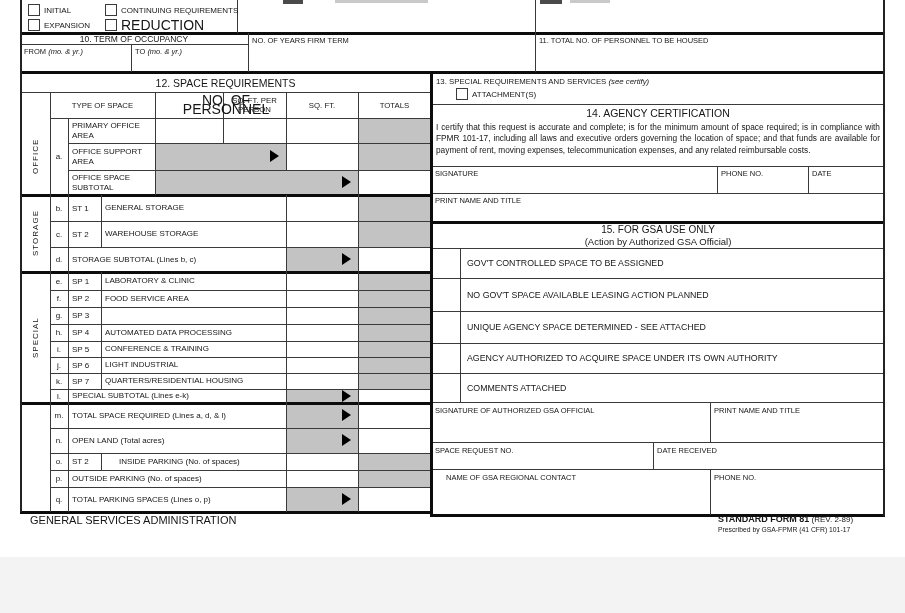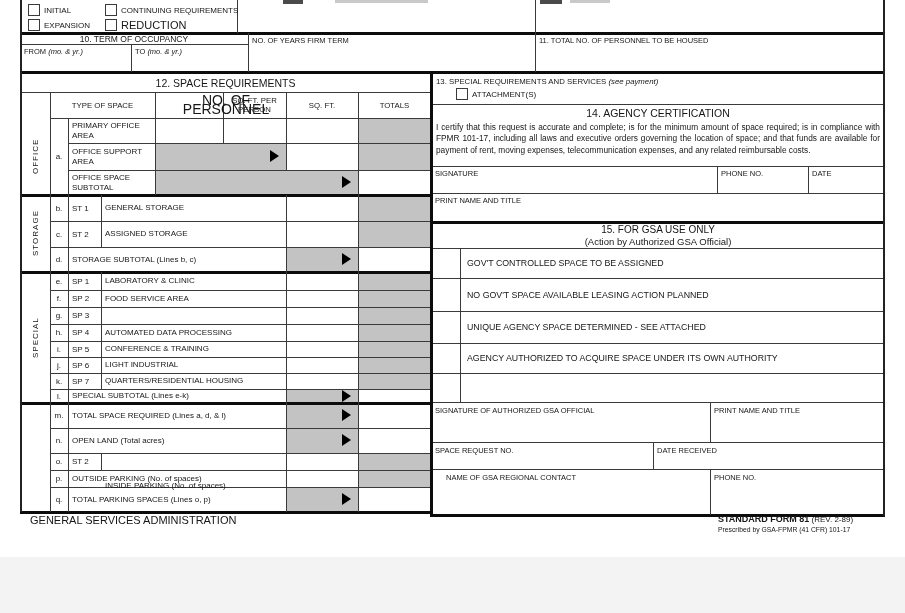--- a/index.html
+++ b/index.html
@@ -124,21 +124,21 @@
   <div class="vl" style="left:653px;top:442px;height:27px;"></div>
   <div class="vl" style="left:710px;top:469px;height:46px;"></div>
 
   <div class="cb" style="left:28px;top:4px;"></div>
   <div class="lbl" style="left:44px;top:6px;font-size:8px;">INITIAL</div>
   <div class="cb" style="left:105px;top:4px;"></div>
   <div class="lbl" style="left:121px;top:6px;font-size:8px;">CONTINUING REQUIREMENTS</div>
   <div class="cb" style="left:28px;top:19px;"></div>
   <div class="lbl" style="left:44px;top:21px;font-size:8px;">EXPANSION</div>
   <div class="cb" style="left:105px;top:19px;"></div>
-  <div class="lbl" style="left:121px;top:21px;font-size:11px;">REDUCTION</div>
+  <div class="lbl" style="left:121px;top:21px;font-size:14px;">REDUCTION</div>
 
   <div class="cell ctr" style="left:20px;top:33px;width:228px;height:11px;font-size:8.5px;">10. TERM OF OCCUPANCY</div>
   <div class="lbl" style="left:24px;top:47px;">
     <span>FROM</span>
     <span class="it"> (mo. &amp; yr.)</span>
   </div>
   <div class="lbl" style="left:135px;top:47px;">
     <span>TO</span>
     <span class="it"> (mo. &amp; yr.)</span>
   </div>
@@ -186,32 +186,32 @@
   <div class="code" style="top:324px;height:17px;">SP 4</div>
   <div class="code" style="top:341px;height:16px;">SP 5</div>
   <div class="code" style="top:357px;height:16px;">SP 6</div>
   <div class="code" style="top:373px;height:16px;">SP 7</div>
   <div class="code" style="top:453px;height:17px;">ST 2</div>
 
   <div class="desc" style="left:72px;top:118px;width:80px;height:25px;">PRIMARY OFFICE AREA</div>
   <div class="desc" style="left:72px;top:143px;width:80px;height:27px;">OFFICE SUPPORT AREA</div>
   <div class="desc" style="left:72px;top:170px;width:80px;height:25px;">OFFICE SPACE SUBTOTAL</div>
   <div class="desc" style="left:105px;top:195px;width:178px;height:26px;">GENERAL STORAGE</div>
-  <div class="desc" style="left:105px;top:221px;width:178px;height:26px;">ASSIGNED STORAGE</div>
+  <div class="desc" style="left:105px;top:221px;width:178px;height:26px;">WAREHOUSE STORAGE</div>
   <div class="desc" style="left:72px;top:247px;width:210px;height:25px;">STORAGE SUBTOTAL (Lines b, c)</div>
   <div class="desc" style="left:105px;top:272px;width:178px;height:18px;">LABORATORY &amp; CLINIC</div>
   <div class="desc" style="left:105px;top:290px;width:178px;height:17px;">FOOD SERVICE AREA</div>
   <div class="desc" style="left:105px;top:324px;width:178px;height:17px;">AUTOMATED DATA PROCESSING</div>
   <div class="desc" style="left:105px;top:341px;width:178px;height:16px;">CONFERENCE &amp; TRAINING</div>
   <div class="desc" style="left:105px;top:357px;width:178px;height:16px;">LIGHT INDUSTRIAL</div>
   <div class="desc" style="left:105px;top:373px;width:178px;height:16px;">QUARTERS/RESIDENTIAL HOUSING</div>
   <div class="desc" style="left:72px;top:403px;width:210px;height:25px;">TOTAL SPACE REQUIRED (Lines a, d, &amp; l)</div>
   <div class="desc" style="left:72px;top:389px;width:210px;height:14px;">SPECIAL SUBTOTAL (Lines e-k)</div>
   <div class="desc" style="left:72px;top:428px;width:210px;height:25px;">OPEN LAND (Total acres)</div>
-  <div class="desc" style="left:105px;top:453px;width:178px;height:17px;margin-top:24px;">INSIDE PARKING (No. of spaces)</div>
+  <div class="desc" style="left:119px;top:453px;width:178px;height:17px;">INSIDE PARKING (No. of spaces)</div>
   <div class="desc" style="left:72px;top:470px;width:210px;height:17px;">OUTSIDE PARKING (No. of spaces)</div>
   <div class="desc" style="left:72px;top:487px;width:210px;height:25px;">TOTAL PARKING SPACES (Lines o, p)</div>
 
   <div class="inp" style="left:156px;top:119px;width:66px;height:23px;"></div>
   <div class="inp" style="left:224px;top:119px;width:61px;height:23px;"></div>
   <div class="inp" style="left:287px;top:119px;width:70px;height:23px;"></div>
   <div class="inp" style="left:287px;top:144px;width:70px;height:25px;"></div>
   <div class="inp" style="left:359px;top:171px;width:71px;height:22px;"></div>
   <div class="inp" style="left:287px;top:196px;width:70px;height:24px;"></div>
   <div class="inp" style="left:287px;top:222px;width:70px;height:24px;"></div>
@@ -225,21 +225,21 @@
   <div class="inp" style="left:287px;top:374px;width:70px;height:14px;"></div>
   <div class="inp" style="left:359px;top:390px;width:71px;height:12px;"></div>
   <div class="inp" style="left:359px;top:404px;width:71px;height:23px;"></div>
   <div class="inp" style="left:359px;top:429px;width:71px;height:23px;"></div>
   <div class="inp" style="left:287px;top:454px;width:70px;height:15px;"></div>
   <div class="inp" style="left:287px;top:471px;width:70px;height:15px;"></div>
   <div class="inp" style="left:359px;top:488px;width:71px;height:22px;"></div>
 
   <div class="lbl" style="left:436px;top:77px;font-size:7.8px;">
     <span>13. SPECIAL REQUIREMENTS AND SERVICES</span>
-    <span class="it"> (see payment)</span>
+    <span class="it"> (see certify)</span>
   </div>
   <div class="cb" style="left:456px;top:88px;"></div>
   <div class="lbl" style="left:472px;top:90px;font-size:8px;">ATTACHMENT(S)</div>
 
   <div class="cell ctr" style="left:431px;top:106px;width:454px;height:14px;font-size:10.5px;">14. AGENCY CERTIFICATION</div>
   <div class="para" style="left:436px;top:122px;width:444px;">I certify that this request is accurate and complete; is for the minimum amount of space required; is in compliance with FPMR 101-17, including all laws and executive orders governing the location of space; and that funds are available for payment of rent, moving expenses, telecommunication expenses, and any related reimbursable costs.</div>
   <div class="lbl" style="left:435px;top:169px;">SIGNATURE</div>
   <div class="inp" style="left:432px;top:178px;width:284px;height:14px;"></div>
   <div class="lbl" style="left:721px;top:169px;">PHONE NO.</div>
   <div class="inp" style="left:718px;top:178px;width:89px;height:14px;"></div>
@@ -253,20 +253,21 @@
 
   <div class="inp" style="left:432px;top:249px;width:27px;height:28px;"></div>
   <div class="cell" style="left:467px;top:248px;width:410px;height:30px;font-size:8.8px;">GOV'T CONTROLLED SPACE TO BE ASSIGNED</div>
   <div class="inp" style="left:432px;top:279px;width:27px;height:31px;"></div>
   <div class="cell" style="left:467px;top:278px;width:410px;height:33px;font-size:8.8px;">NO GOV'T SPACE AVAILABLE LEASING ACTION PLANNED</div>
   <div class="inp" style="left:432px;top:312px;width:27px;height:30px;"></div>
   <div class="cell" style="left:467px;top:311px;width:410px;height:32px;font-size:8.8px;">UNIQUE AGENCY SPACE DETERMINED - SEE ATTACHED</div>
   <div class="inp" style="left:432px;top:344px;width:27px;height:28px;"></div>
   <div class="cell" style="left:467px;top:343px;width:410px;height:30px;font-size:8.8px;">AGENCY AUTHORIZED TO ACQUIRE SPACE UNDER ITS OWN AUTHORITY</div>
   <div class="inp" style="left:432px;top:374px;width:27px;height:27px;"></div>
+  <div class="cell" style="left:467px;top:373px;width:410px;height:29px;font-size:8.8px;">COMMENTS ATTACHED</div>
 
   <div class="lbl" style="left:435px;top:406px;">SIGNATURE OF AUTHORIZED GSA OFFICIAL</div>
   <div class="inp" style="left:432px;top:415px;width:277px;height:26px;"></div>
   <div class="lbl" style="left:714px;top:406px;">PRINT NAME AND TITLE</div>
   <div class="inp" style="left:711px;top:415px;width:171px;height:26px;"></div>
   <div class="lbl" style="left:435px;top:446px;">SPACE REQUEST NO.</div>
   <div class="inp" style="left:432px;top:455px;width:220px;height:13px;"></div>
   <div class="lbl" style="left:657px;top:446px;">DATE RECEIVED</div>
   <div class="inp" style="left:654px;top:455px;width:228px;height:13px;"></div>
   <div class="lbl" style="left:435px;top:473px;padding-left:11px;">NAME OF GSA REGIONAL CONTACT</div>

